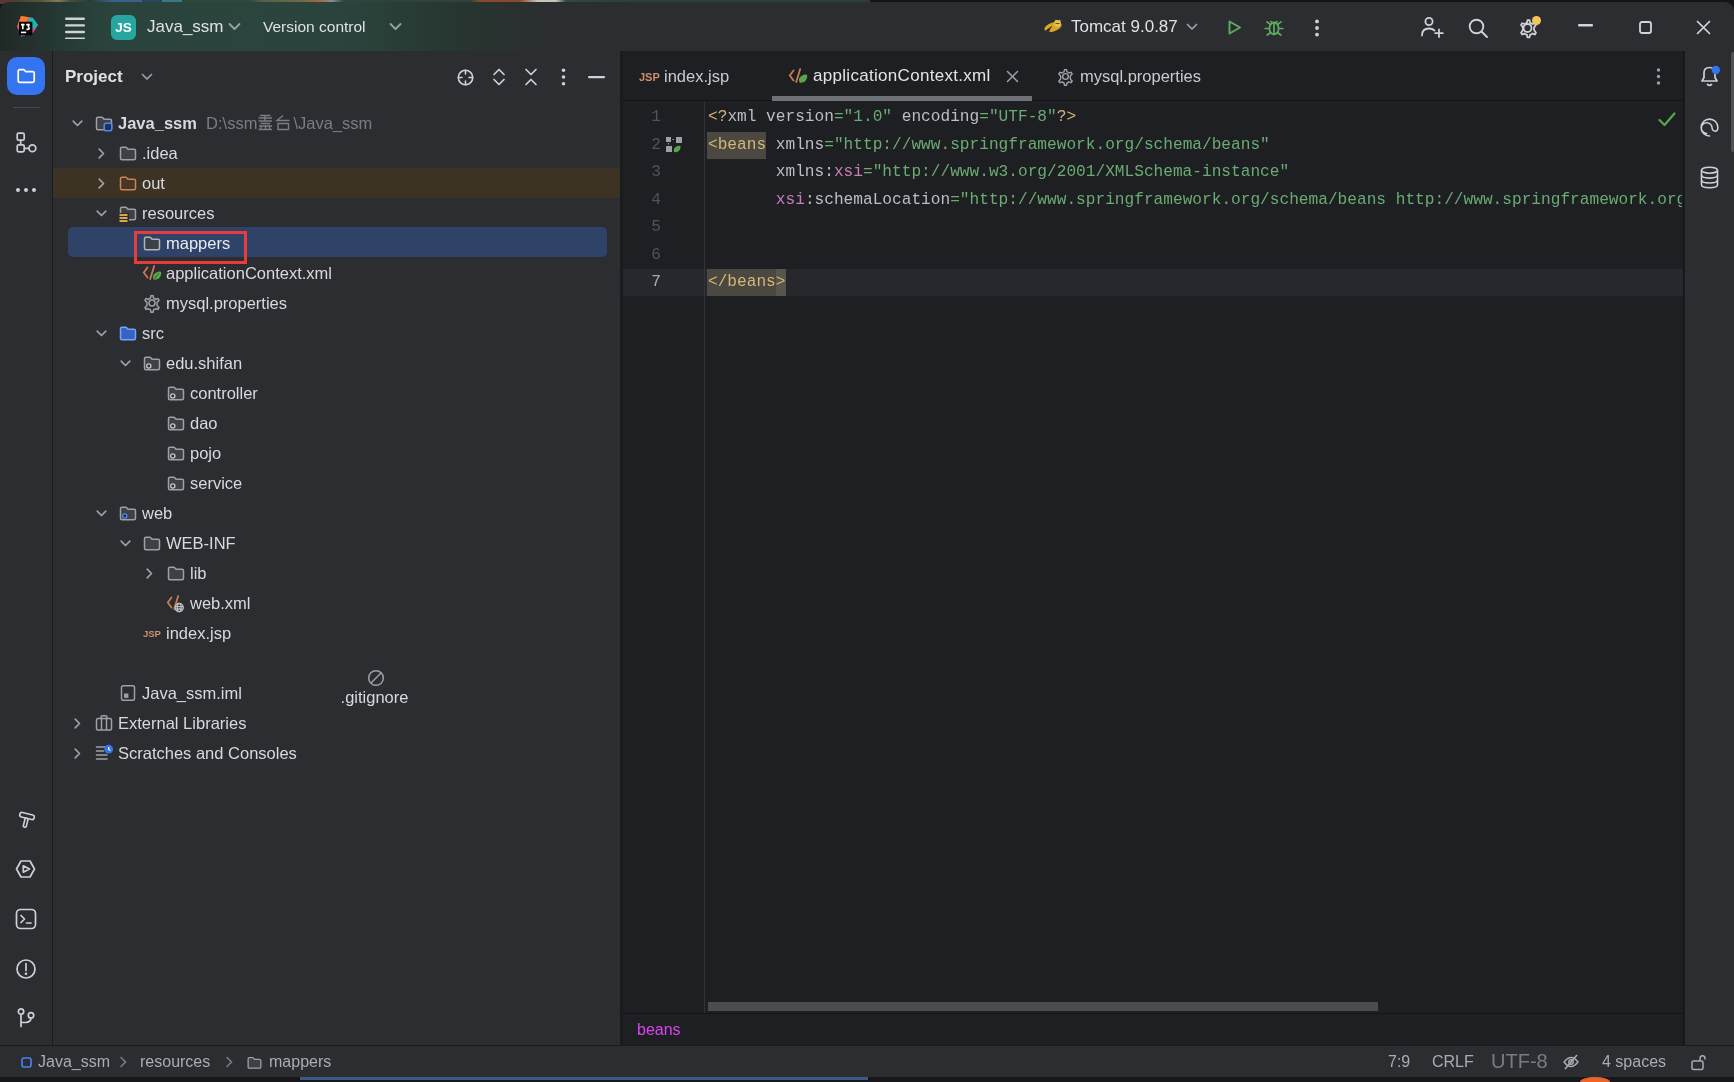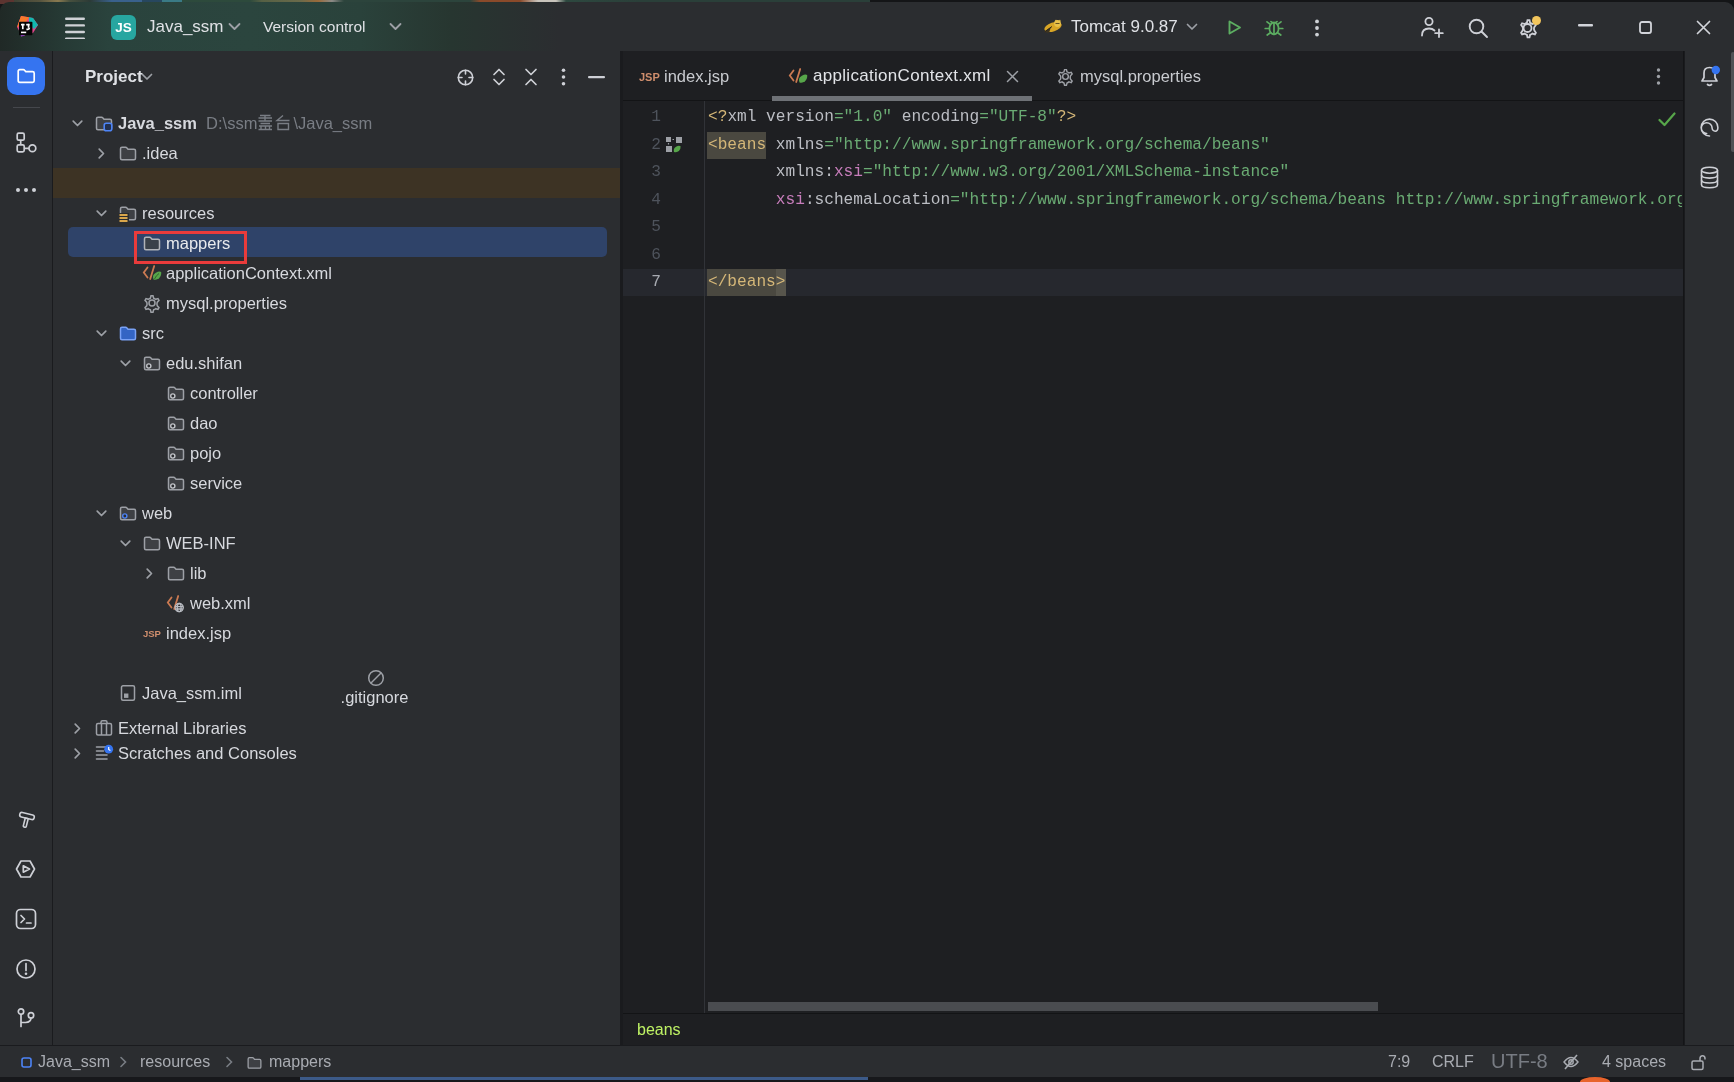--- a/index.html
+++ b/index.html
@@ -189,21 +189,21 @@
     </svg>
     <svg class="abs" style="left:16px;top:956px" width="20" height="22" viewBox="0 0 20 22">
       <g fill="none" stroke="#ced0d6" stroke-width="1.7" stroke-linecap="round">
         <circle cx="5" cy="4.6" r="2.7"></circle>
           <circle cx="15" cy="8.3" r="2.7"></circle>
         <path d="M5 7.3 V19.5 M15 11 Q15 15.2 9.5 15.5 L5 15.5"></path>
       </g>
     </svg>
   </div>
   <div id="projpanel">
-    <div class="abs" style="left:32px;top:0;height:52px;line-height:52px;color:#dfe1e5;font-size:17px;font-weight:600;">Project</div>
+    <div class="abs" style="left:12px;top:0;height:52px;line-height:52px;color:#dfe1e5;font-size:17px;font-weight:600;">Project</div>
     <svg class="abs" style="left:88px;top:22px" width="12" height="8" viewBox="0 0 12 8">
       <path d="M1.5 1.5 L6 6 L10.5 1.5" fill="none" stroke="#9da0a6" stroke-width="1.7" stroke-linecap="round" stroke-linejoin="round"></path>
     </svg>
     <svg class="abs" style="left:403px;top:17px" width="19" height="19" viewBox="0 0 19 19">
       <g fill="none" stroke="#ced0d6" stroke-width="1.6" stroke-linecap="round">
         <circle cx="9.5" cy="9.5" r="7.2"></circle>
         <path d="M9.5 2.3 V6 M9.5 13 V16.7 M2.3 9.5 H6 M13 9.5 H16.7"></path>
       </g>
     </svg>
     <svg class="abs" style="left:437px;top:16px" width="18" height="20" viewBox="0 0 18 20">
@@ -245,20 +245,29 @@
   </div>
   <div class="trow" style="top:138px;padding-left:38px;">
     <span class="chev"><svg width="13" height="13" viewBox="0 0 13 13">
           <path d="M4.2 2.2 L8.5 6.5 L4.2 10.8" fill="none" stroke="#9da0a6" stroke-width="1.7" stroke-linecap="round" stroke-linejoin="round"></path>
         </svg></span>
     <span class="tico"><svg width="20" height="20" viewBox="0 0 20 20">
           <path d="M2.5 5.8 q0-1.5 1.5-1.5 h3.6 q0.8 0 1.3 0.6 l1.1 1.4 h6 q1.5 0 1.5 1.5 v7.4 q0 1.5-1.5 1.5 H4 q-1.5 0-1.5-1.5 z" fill="#3e4044" stroke="#9da0a6" stroke-width="1.5"></path>
         </svg></span>
     <span>.idea</span>
   </div>
+  <div class="trow" style="top:168px;padding-left:38px;">
+    <span class="chev"><svg width="13" height="13" viewBox="0 0 13 13">
+          <path d="M4.2 2.2 L8.5 6.5 L4.2 10.8" fill="none" stroke="#a8a29b" stroke-width="1.7" stroke-linecap="round" stroke-linejoin="round"></path>
+        </svg></span>
+    <span class="tico"><svg width="20" height="20" viewBox="0 0 20 20">
+          <path d="M2.5 5.8 q0-1.5 1.5-1.5 h3.6 q0.8 0 1.3 0.6 l1.1 1.4 h6 q1.5 0 1.5 1.5 v7.4 q0 1.5-1.5 1.5 H4 q-1.5 0-1.5-1.5 z" fill="#46362a" stroke="#cb8453" stroke-width="1.5"></path>
+        </svg></span>
+    <span>out</span>
+  </div>
   <div class="trow" style="top:198px;padding-left:38px;">
     <span class="chev"><svg width="13" height="13" viewBox="0 0 13 13">
           <path d="M2.2 4.2 L6.5 8.5 L10.8 4.2" fill="none" stroke="#9da0a6" stroke-width="1.7" stroke-linecap="round" stroke-linejoin="round"></path>
         </svg></span>
     <span class="tico"><svg width="20" height="20" viewBox="0 0 20 20">
       <path d="M2.5 5.8 q0-1.5 1.5-1.5 h3.6 q0.8 0 1.3 0.6 l1.1 1.4 h6 q1.5 0 1.5 1.5 v7.4 q0 1.5-1.5 1.5 H4 q-1.5 0-1.5-1.5 z" fill="#3e4044" stroke="#9da0a6" stroke-width="1.5"></path>
       <rect x="0" y="10" width="11" height="10" fill="#2b2d30"></rect>
       <g stroke="#d9a64b" stroke-width="2">
             <path d="M1.5 12 H9.5 M1.5 15 H9.5 M1.5 18 H9.5"></path>
           </g>
@@ -404,21 +413,21 @@
     <span>.gitignore</span>
   </div>
   <div class="trow" style="top:678px;padding-left:38px;">
     <span class="chev"></span>
     <span class="tico"><svg width="20" height="20" viewBox="0 0 20 20">
           <rect x="3.5" y="2.8" width="13" height="14.5" rx="1.5" fill="none" stroke="#9da0a6" stroke-width="1.5"></rect>
           <rect x="6" y="10.5" width="4.4" height="4.4" fill="#9da0a6"></rect>
         </svg></span>
     <span>Java_ssm.iml</span>
   </div>
-  <div class="trow" style="top:708px;padding-left:14px;align-items:flex-end;">
+  <div class="trow" style="top:708px;padding-left:14px;">
     <span class="chev"><svg width="13" height="13" viewBox="0 0 13 13">
           <path d="M4.2 2.2 L8.5 6.5 L4.2 10.8" fill="none" stroke="#9da0a6" stroke-width="1.7" stroke-linecap="round" stroke-linejoin="round"></path>
         </svg></span>
     <span class="tico"><svg width="20" height="20" viewBox="0 0 20 20">
           <g fill="none" stroke="#9da0a6" stroke-width="1.5">
             <rect x="2.5" y="5.5" width="15" height="11.5" rx="1.5"></rect>
             <path d="M7 5.5 V4.2 q0-1.4 1.4-1.4 h3.2 q1.4 0 1.4 1.4 V5.5 M7.5 5.5 V17 M12.5 5.5 V17"></path>
           </g>
         </svg></span>
     <span>External Libraries</span>
@@ -491,21 +500,21 @@
     </svg>
     <div class="abs" style="left:80.5px;top:50px;width:1px;height:913px;background:#313338;"></div>
 <div class="abs code" style="left:85px;top:53px;width:974px;overflow:hidden;"><div><span class="gold">&lt;?</span><span class="gry">xml version</span><span class="grn">="1.0"</span><span class="gry"> encoding</span><span class="grn">="UTF-8"</span><span class="gold">?&gt;</span></div><div><span class="gold">&lt;beans</span><span class="gry"> xmlns</span><span class="grn">="http://www.springframework.org/schema/beans"</span></div><div><span class="gry">       xmlns:</span><span class="pur">xsi</span><span class="grn">="http://www.w3.org/2001/XMLSchema-instance"</span></div><div><span class="gry">       </span><span class="pur">xsi</span><span class="gry">:schemaLocation</span><span class="grn">="http://www.springframework.org/schema/beans http://www.springframework.org/schema/beans/spring-beans.xsd"</span></div><div>&nbsp;</div><div>&nbsp;</div><div><span class="gold">&lt;/beans&gt;</span></div></div>
     <svg class="abs" style="left:1035px;top:61px" width="18" height="15" viewBox="0 0 18 15">
       <path d="M1.5 8 L6.5 13 L16.5 1.5" fill="none" stroke="#57a64a" stroke-width="2.2" stroke-linecap="round" stroke-linejoin="round"></path>
     </svg>
 
     <div class="abs" style="left:85px;top:951px;width:670px;height:9px;background:#4a4c50;"></div>
 
     <div class="abs" style="left:0;top:962px;width:1060px;height:32px;border-top:1px solid #131416;box-sizing:border-box;"></div>
-    <div class="abs" style="left:14px;top:963px;height:31px;line-height:31px;color:#bef264;font-size:16px;">beans</div>
+    <div class="abs" style="left:14px;top:963px;height:31px;line-height:31px;color:#d946ef;font-size:16px;">beans</div>
   </div>
   <div id="rightbar">
     <svg class="abs" style="left:13px;top:14px" width="23" height="23" viewBox="0 0 23 23">
       <path d="M11.5 2.5 q5.5 0 5.5 5.5 l0 4.5 2 3.5 H4 l2-3.5 0-4.5 q0-5.5 5.5-5.5z" fill="none" stroke="#ced0d6" stroke-width="1.7" stroke-linejoin="round"></path>
       <path d="M9.5 19.5 q2 1.8 4 0" fill="none" stroke="#ced0d6" stroke-width="1.7" stroke-linecap="round"></path>
       <circle cx="17.8" cy="5" r="4.2" fill="#3574f0"></circle>
     </svg>
     <svg class="abs" style="left:14px;top:66px" width="21" height="21" viewBox="0 0 21 21">
       <g fill="none" stroke="#ced0d6" stroke-width="1.55" stroke-linecap="round">
         <path d="M10.5 18.9 a8.4 8.4 0 1 1 8.4 -8.4 q0 3.7 -2.7 3.7 a3.1 3.1 0 0 1 -3.1 -3.1 a5.4 5.4 0 1 0 -5.4 5.4"></path>

